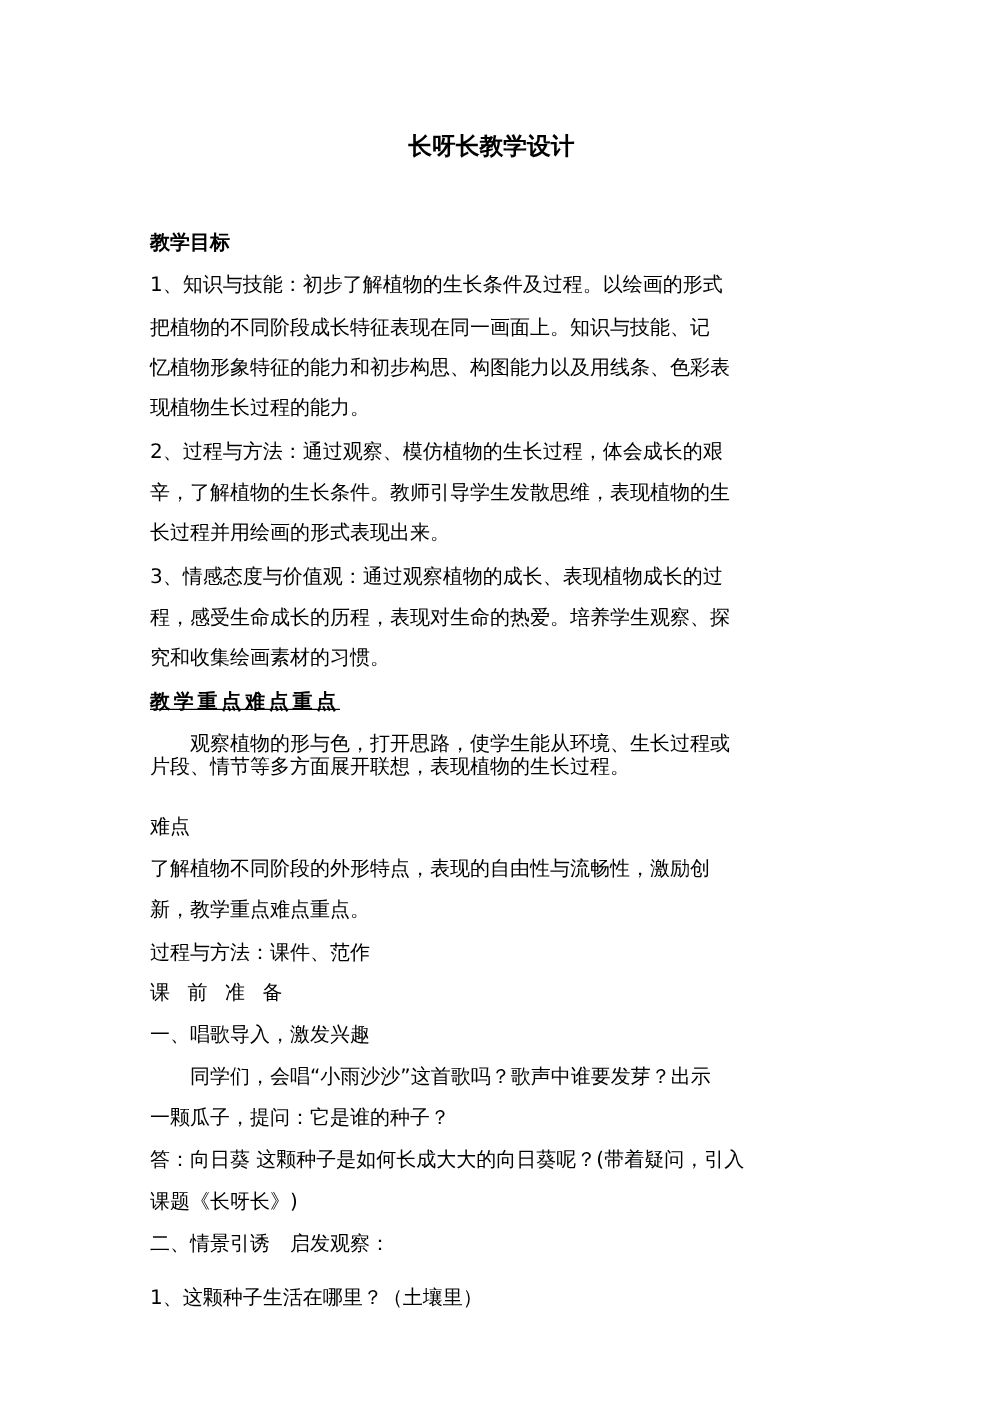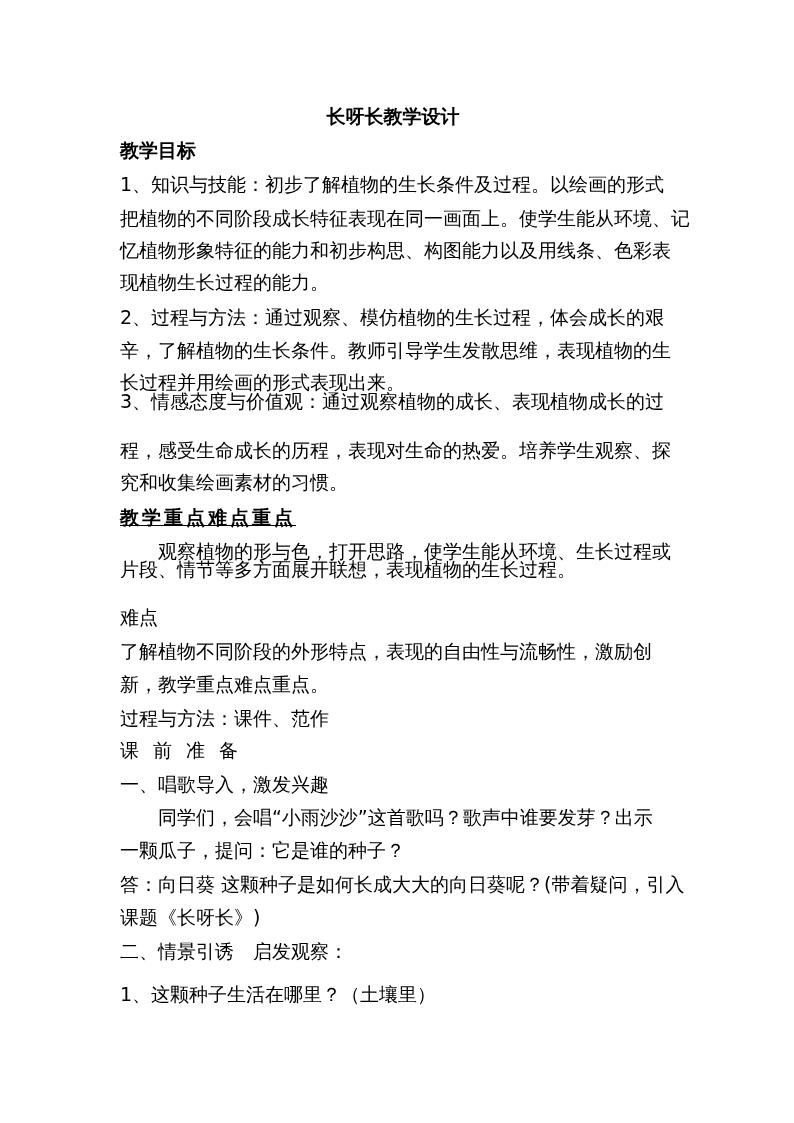--- a/index.html
+++ b/index.html
@@ -1,42 +1,42 @@
 <!DOCTYPE html>
 <html><head>
 <meta charset="utf-8">
 <style>
   html, body { margin: 0; padding: 0; background: #ffffff; }
   body { width: 794px; height: 1123px; position: relative; overflow: hidden;
          font-family: "DejaVu Sans", sans-serif; color: #000; }
-  .line { position: absolute; left: 120px; white-space: nowrap; font-size: 19px; line-height: 20px; }
+  .line { position: absolute; left: 120px; white-space: nowrap; font-size: 16px; line-height: 20px; margin-top: 44px; }
   .title { position: absolute; left: 0; width: 726px; text-align: center; top: 104px;
            font-family: "DejaVu Serif", serif; font-weight: bold; font-size: 19px; padding-left: 60px; box-sizing: border-box; }
   .bold { font-weight: bold; }
   .spaced { letter-spacing: 3px; text-decoration: underline; }
   .wide { letter-spacing: 14px; }
 </style>
 </head>
 <body>
 
 <div>
   <div class="title">长呀长教学设计</div>
 
   <div class="line bold" style="top:140px">教学目标</div>
 
   <div class="line" style="top:174px">1、知识与技能：初步了解植物的生长条件及过程。以绘画的形式</div>
-  <div class="line" style="top:208px">把植物的不同阶段成长特征表现在同一画面上。使学生能从环境、记</div>
+  <div class="line" style="top:208px">把植物的不同阶段成长特征表现在同一画面上。知识与技能、记</div>
   <div class="line" style="top:240px">忆植物形象特征的能力和初步构思、构图能力以及用线条、色彩表</div>
   <div class="line" style="top:272px">现植物生长过程的能力。</div>
 
   <div class="line" style="top:307px"> 2、过程与方法：通过观察、模仿植物的生长过程，体会成长的艰</div>
   <div class="line" style="top:340px">辛，了解植物的生长条件。教师引导学生发散思维，表现植物的生</div>
   <div class="line" style="top:372px">长过程并用绘画的形式表现出来。</div>
 
-  <div class="line" style="top:391px"> 3、情感态度与价值观：通过观察植物的成长、表现植物成长的过</div>
+  <div class="line" style="top:407px"> 3、情感态度与价值观：通过观察植物的成长、表现植物成长的过</div>
   <div class="line" style="top:440px">程，感受生命成长的历程，表现对生命的热爱。培养学生观察、探</div>
   <div class="line" style="top:472px">究和收集绘画素材的习惯。</div>
 
   <div class="line bold spaced" style="top:507px">教学重点难点重点</div>
 
   <div class="line" style="top:541px">　　观察植物的形与色，打开思路，使学生能从环境、生长过程或</div>
   <div class="line" style="top:559px">片段、情节等多方面展开联想，表现植物的生长过程。</div>
 
   <div class="line" style="top:607px">难点</div>
 

